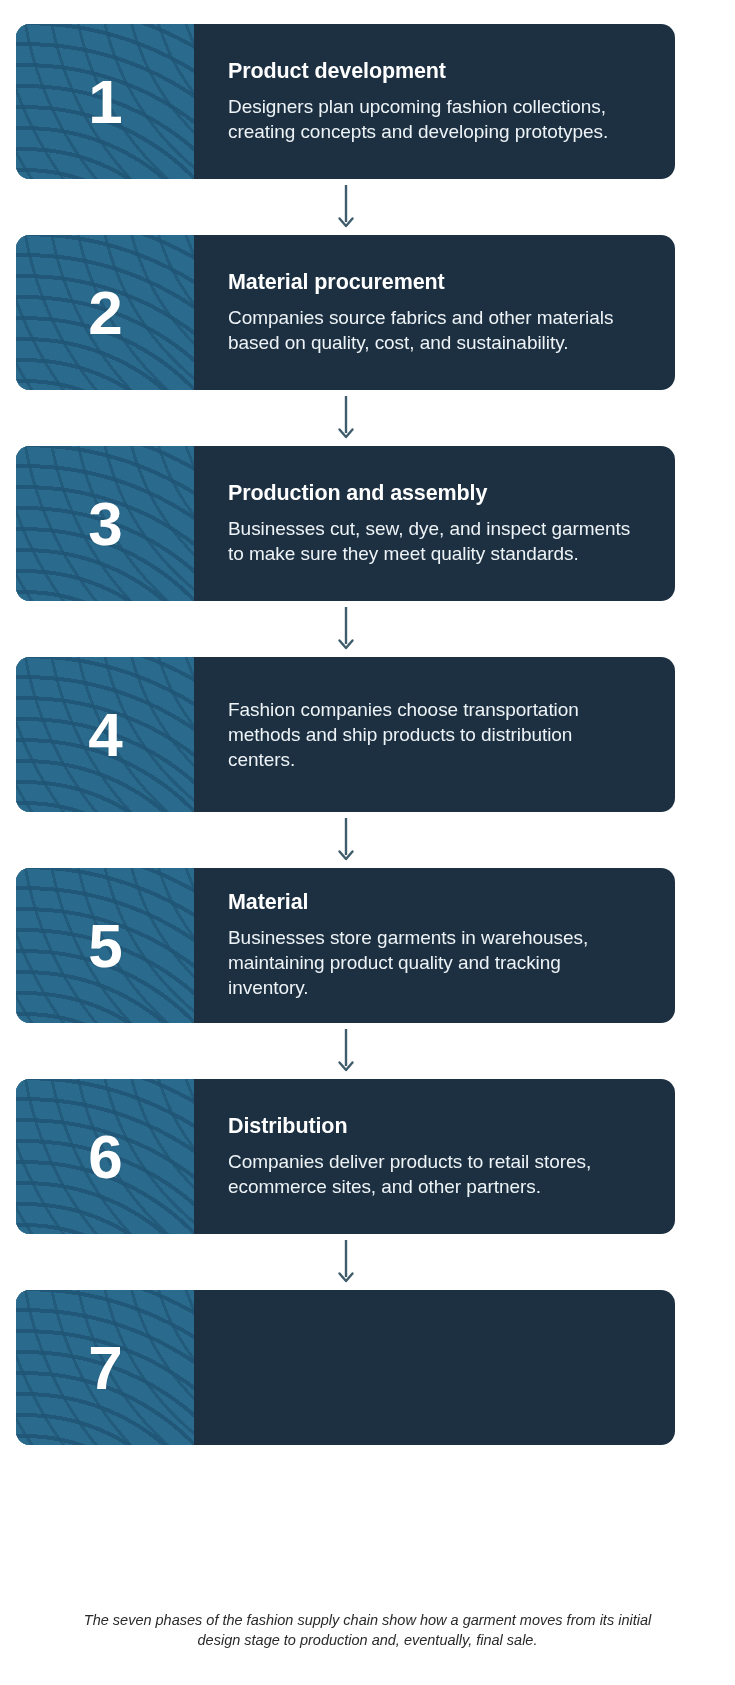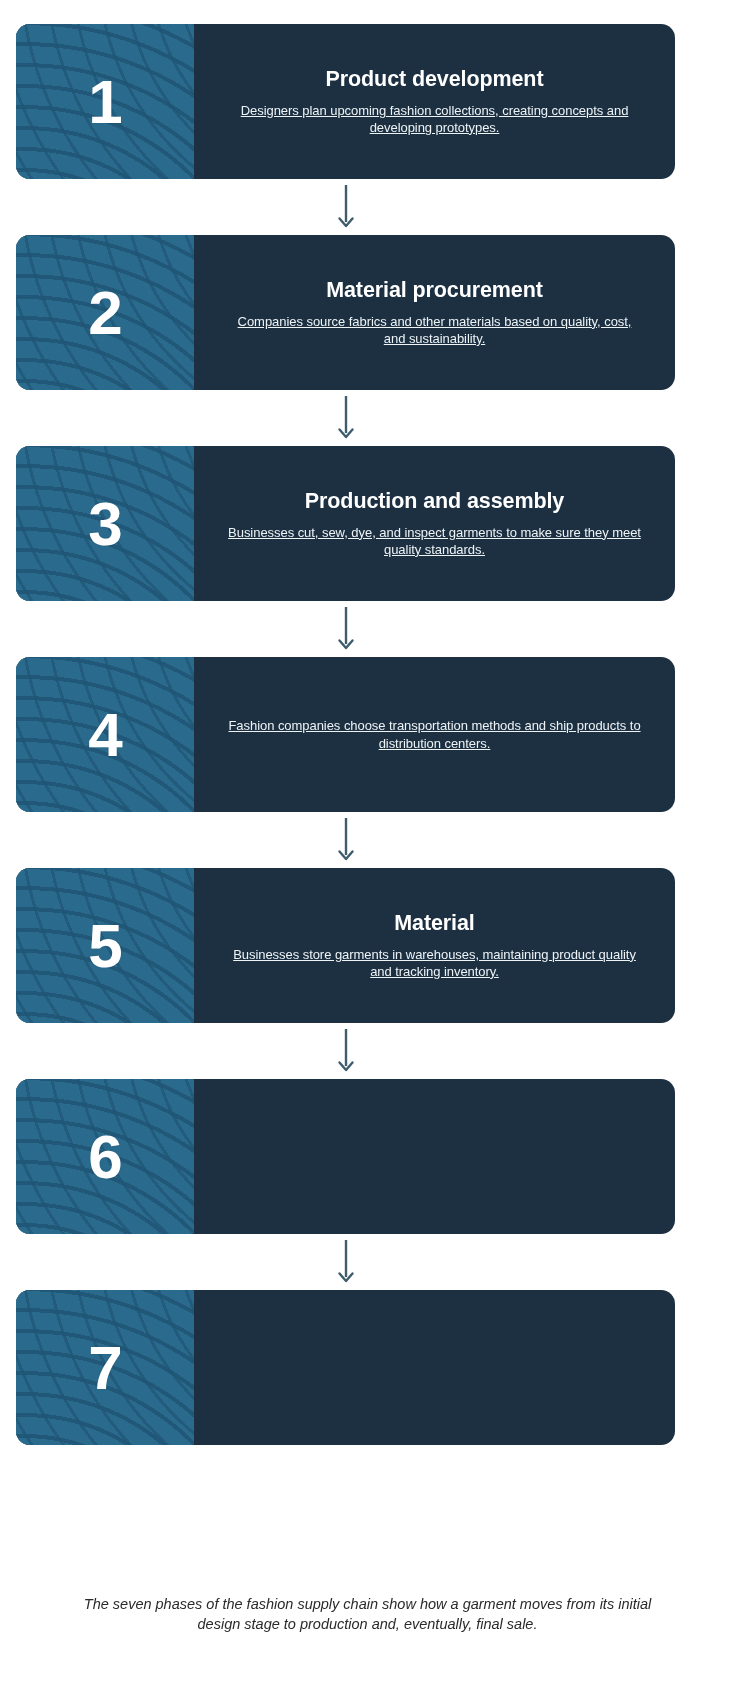--- a/index.html
+++ b/index.html
@@ -97,38 +97,36 @@
     text-shadow: 0 0 2px rgba(28,48,66,.18);
   }
 
   .step-body {
     flex: 1 1 auto;
     padding: 22px 34px 22px 34px;
     display: flex;
     flex-direction: column;
     justify-content: center;
     min-width: 0;
-    text-align: center;
   }
   .step-title {
     color: #ffffff;
     font-size: 21.5px;
     font-weight: 700;
     line-height: 1.2;
     margin: 0 0 9px 0;
     letter-spacing: -.1px;
   }
   .step-desc {
     color: #eef3f6;
-    font-size: 13px;
+    font-size: 19px;
     font-weight: 400;
     line-height: 1.32;
     margin: 0;
     letter-spacing: -.05px;
-    text-decoration: underline;
   }
 
   
   .step.h-2line  { min-height: 155px; }
   .step.h-3line  { min-height: 155px; }
 
   
   .connector {
     position: relative;
     height: 56px;
@@ -148,21 +146,21 @@
     margin-top: auto;
     padding: 0 46px 34px 46px;
   }
   .caption {
     color: #2a2a2a;
     font-family: "Liberation Sans", "DejaVu Sans", sans-serif;
     font-style: italic;
     font-size: 14.5px;
     line-height: 1.42;
     text-align: center;
-    margin: 16px;
+    margin: 0;
   }
 </style>
 </head>
 <body>
 
 <div class="infographic">
 
   <div class="step h-2line">
     <div class="step-num-panel">
       <div class="tex"></div>
@@ -268,20 +266,24 @@
   </div>
 
   <div class="step h-2line">
     <div class="step-num-panel">
       <div class="tex"></div>
       <div class="tex t2"></div>
       <div class="tex t3"></div>
       <div class="swirl"></div>
       <span class="step-num">6</span>
     </div>
+    <div class="step-body">
+      <h2 class="step-title">Distribution</h2>
+      <p class="step-desc">Companies deliver products to retail stores, ecommerce sites, and other partners.</p>
+    </div>
   </div>
 
   <div class="connector">
     <svg width="22" height="44" viewBox="0 0 22 44" aria-hidden="true">
       <line x1="11" y1="0" x2="11" y2="37" stroke="#3e5c6b" stroke-width="2.4"></line>
       <path d="M4.5 33.5 L11 41 L17.5 33.5" fill="none" stroke="#3e5c6b" stroke-width="2.4" stroke-linecap="round" stroke-linejoin="round"></path>
     </svg>
   </div>
 
   <div class="step h-2line">

